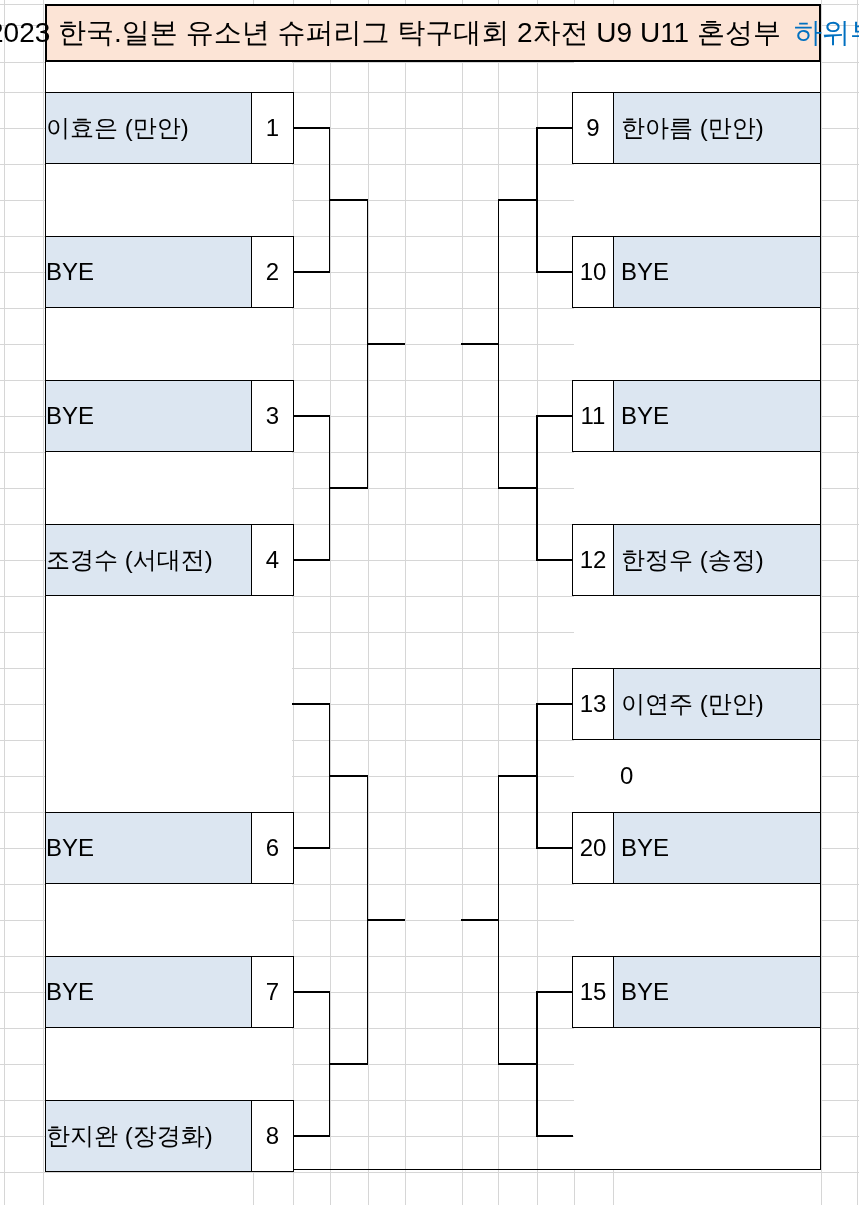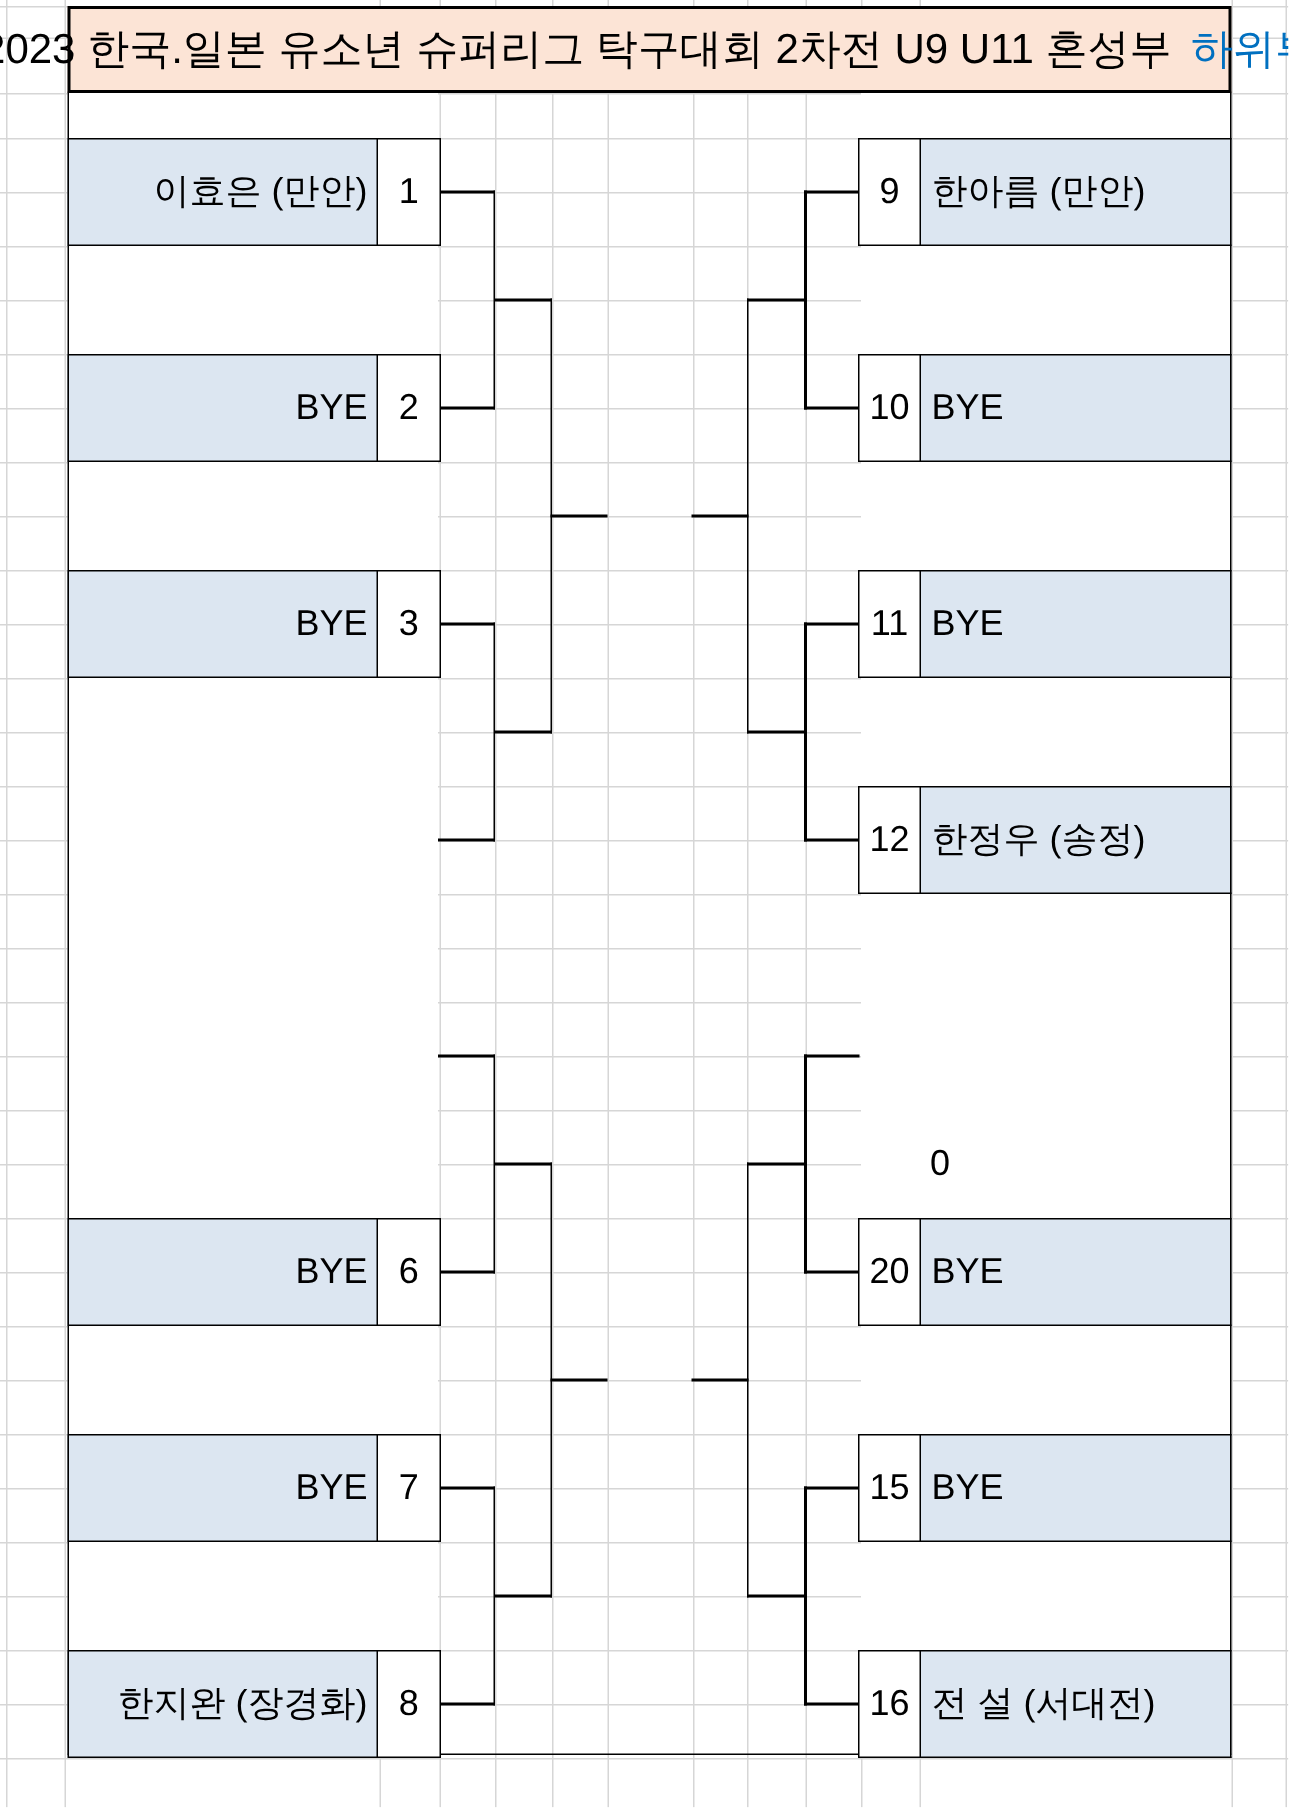--- a/index.html
+++ b/index.html
@@ -19,21 +19,21 @@
     display:flex;align-items:center;justify-content:center;
     font-size:28px;color:#000;white-space:nowrap;z-index:5;
   }
   .title-hl{margin-left:13px;}
   
   .entry{position:absolute;display:flex;height:72px;z-index:4;}
   .cell{box-sizing:border-box;border:1.5px solid #000;height:72px;
         font-size:24px;color:#000;line-height:69px;white-space:nowrap;overflow:hidden;}
   .name-cell{width:207px;background:#dce6f1;}
   .seed-cell{width:42px;background:#ffffff;text-align:center;}
-  .entry.eleft .name-cell{text-align:right;padding-right:6px;}
+  .entry.eleft .name-cell{padding-right:6px;}
   .entry.eleft .seed-cell{border-left:none;}
   .entry.eright .name-cell{text-align:left;padding-left:7px;border-left:none;}
   
   .bl{position:absolute;background:#000;z-index:3;}
   .blh{height:1.5px;}
   .blv{width:1.5px;}
   
   .frame{position:absolute;background:#000;z-index:3;}
   
   .score{position:absolute;left:620px;top:740px;height:72px;line-height:72px;
@@ -112,20 +112,24 @@
     <div class="cell seed-cell">1</div>
   </div>
   <div class="entry eleft" style="left:45px;top:236px;">
     <div class="cell name-cell">BYE</div>
     <div class="cell seed-cell">2</div>
   </div>
   <div class="entry eleft" style="left:45px;top:380px;">
     <div class="cell name-cell">BYE</div>
     <div class="cell seed-cell">3</div>
   </div>
+  <div class="entry eleft" style="left:45px;top:524px;">
+    <div class="cell name-cell">조경수 (서대전)</div>
+    <div class="cell seed-cell">4</div>
+  </div>
   <div class="entry eleft" style="left:45px;top:812px;">
     <div class="cell name-cell">BYE</div>
     <div class="cell seed-cell">6</div>
   </div>
   <div class="entry eleft" style="left:45px;top:956px;">
     <div class="cell name-cell">BYE</div>
     <div class="cell seed-cell">7</div>
   </div>
   <div class="entry eleft" style="left:45px;top:1100px;">
     <div class="cell name-cell">한지완 (장경화)</div>
@@ -141,31 +145,31 @@
     <div class="cell name-cell">BYE</div>
   </div>
   <div class="entry eright" style="left:572px;top:380px;">
     <div class="cell seed-cell">11</div>
     <div class="cell name-cell">BYE</div>
   </div>
   <div class="entry eright" style="left:572px;top:524px;">
     <div class="cell seed-cell">12</div>
     <div class="cell name-cell">한정우 (송정)</div>
   </div>
+  <div class="entry eright" style="left:572px;top:668px;">
+    <div class="cell seed-cell">13</div>
+    <div class="cell name-cell">이연주 (만안)</div>
+  </div>
   <div class="entry eright" style="left:572px;top:812px;">
     <div class="cell seed-cell">20</div>
     <div class="cell name-cell">BYE</div>
   </div>
   <div class="entry eright" style="left:572px;top:956px;">
     <div class="cell seed-cell">15</div>
     <div class="cell name-cell">BYE</div>
-  </div>
-  <div class="entry eright" style="left:572px;top:1100px;">
-    <div class="cell seed-cell">16</div>
-    <div class="cell name-cell">전 설 (서대전)</div>
   </div>
 
   <div class="score">0</div>
 
   <div class="bl blh" style="left:292px;top:127px;width:38px;"></div>
   <div class="bl blh" style="left:292px;top:271px;width:38px;"></div>
   <div class="bl blh" style="left:292px;top:415px;width:38px;"></div>
   <div class="bl blh" style="left:292px;top:559px;width:38px;"></div>
   <div class="bl blh" style="left:292px;top:703px;width:38px;"></div>
   <div class="bl blh" style="left:292px;top:847px;width:38px;"></div>

